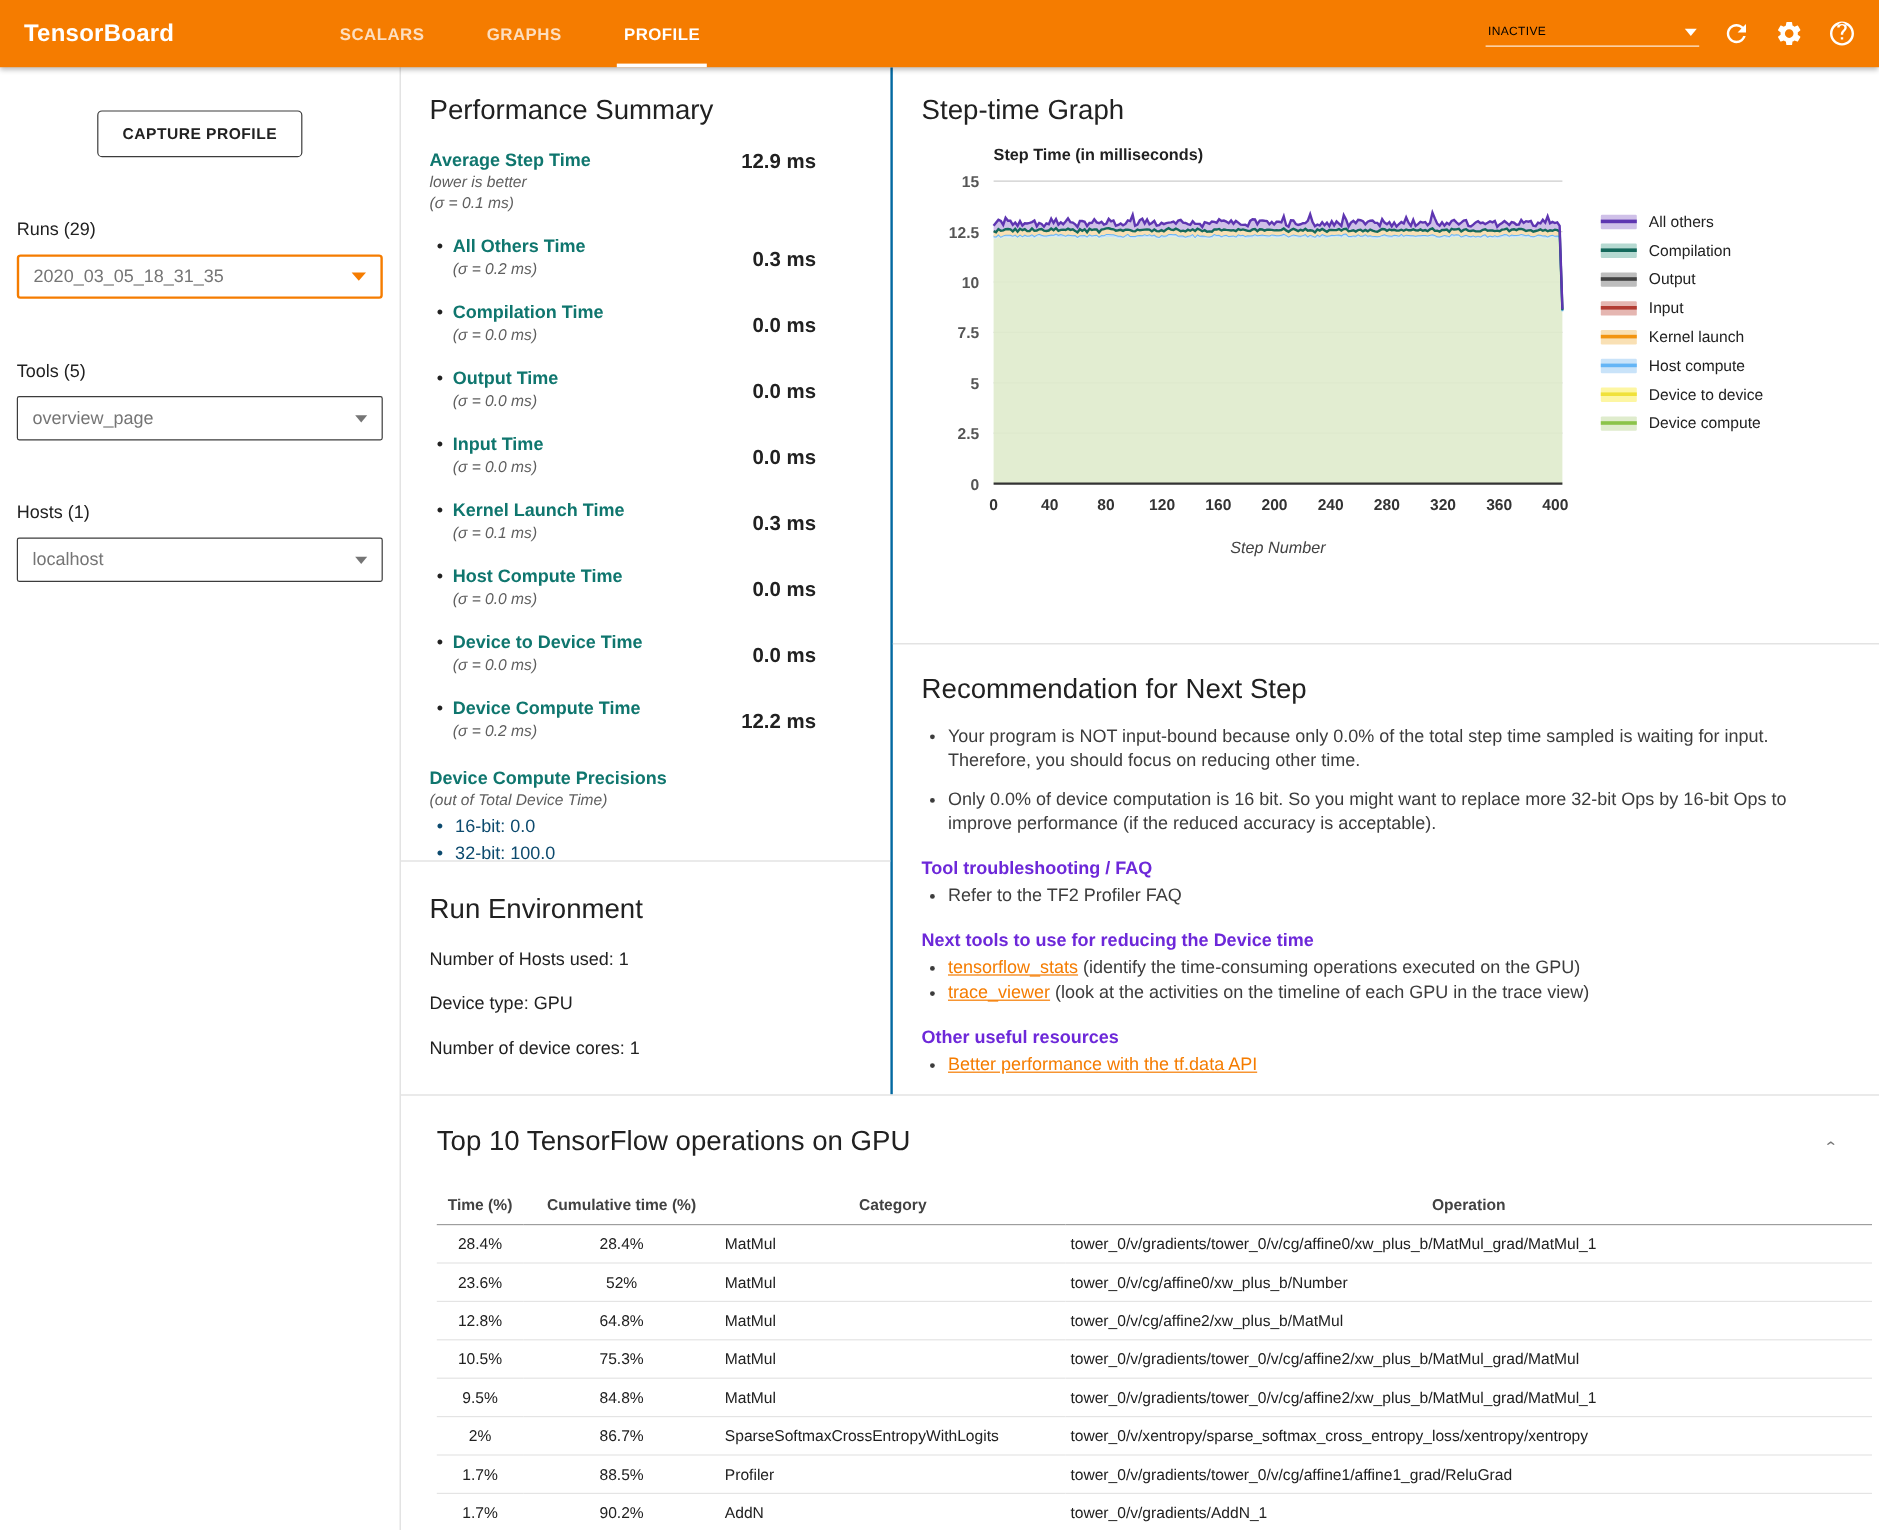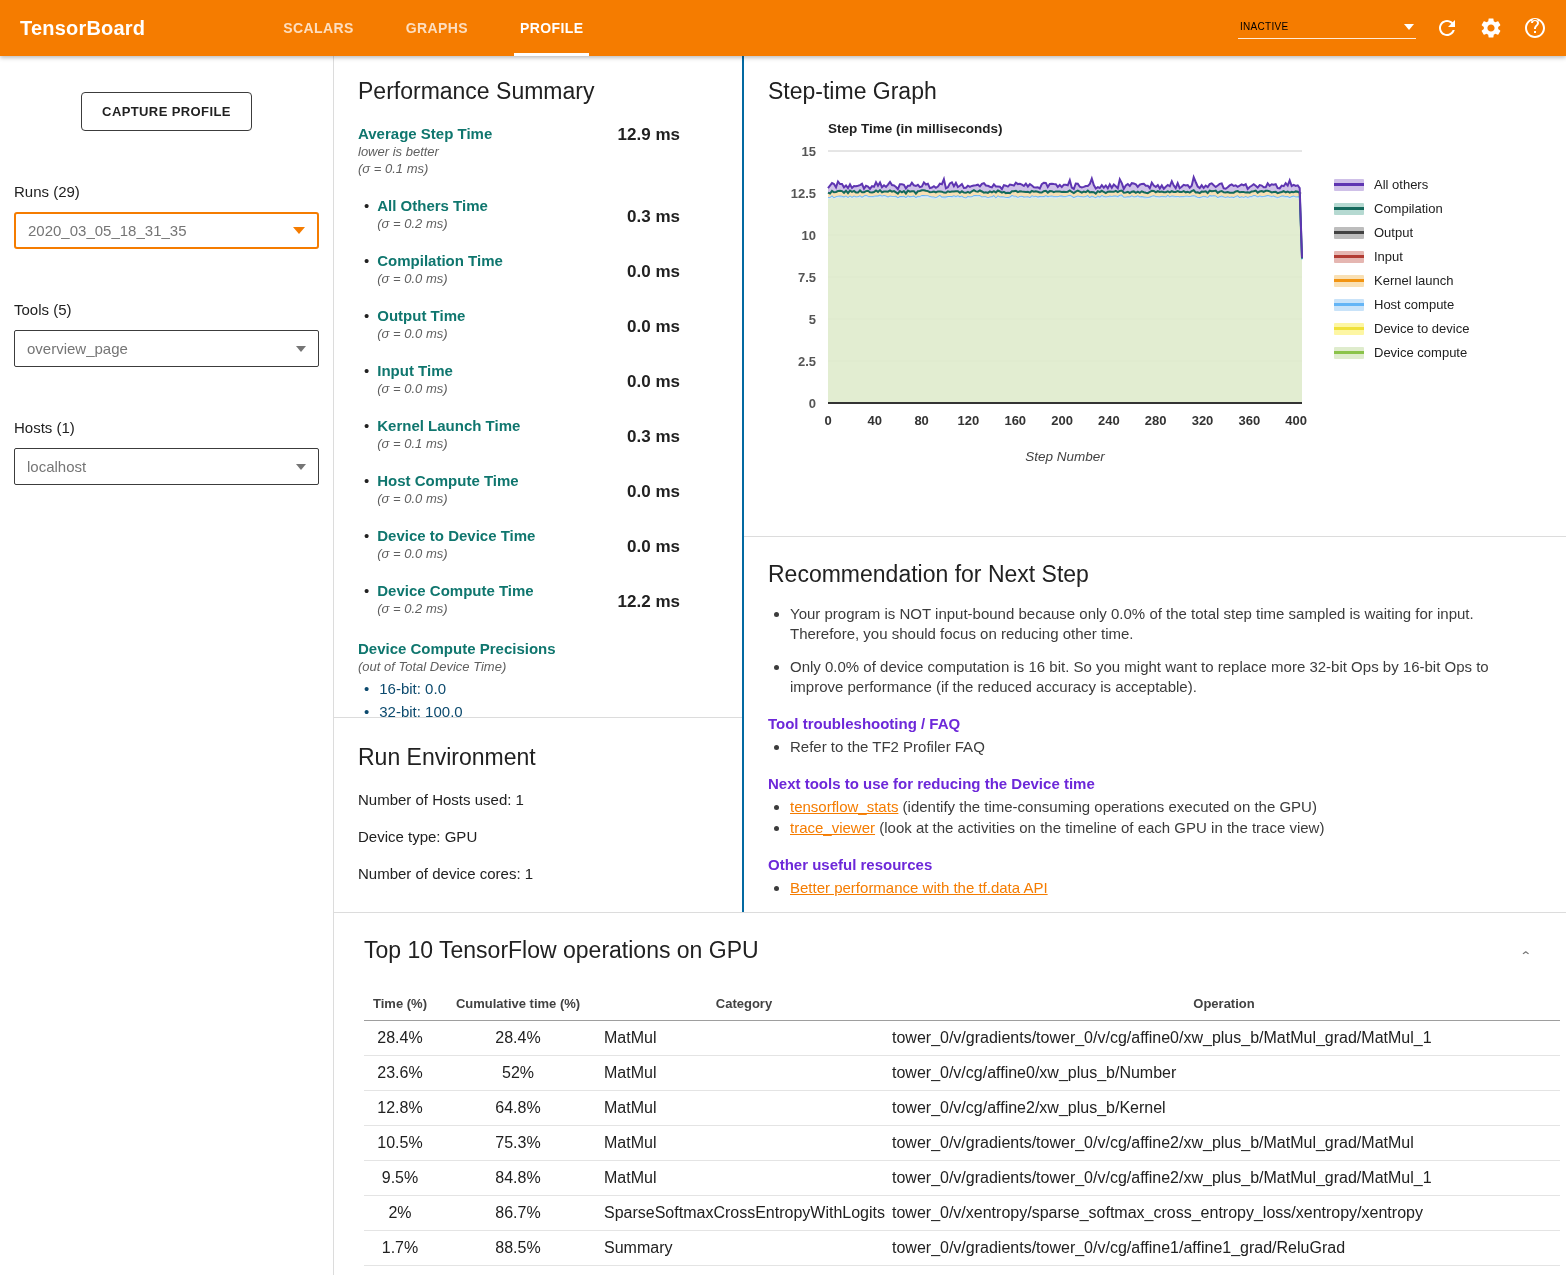--- a/index.html
+++ b/index.html
@@ -85,21 +85,21 @@
   .rec ul.group-items li { font-size:15px; color:#3c3c3c; line-height:1.4; }
   a.orange-link { color:#f57c00; text-decoration:underline; cursor:pointer; }
 
   
   .ops { border-top:1px solid #dcdcdc; padding:24px 28px 0 30px; position:relative; }
   .ops .collapse { position:absolute; right:34px; top:34px; color:#757575; font-size:15px; cursor:pointer;
     transform:scaleY(.8); }
   table.ops-table { border-collapse:collapse; width:1196px; margin-top:24px; table-layout:fixed; }
   .ops-table th { font-size:13px; font-weight:bold; color:#424242; padding:8px 4px 9px 4px; text-align:center;
     border-bottom:1px solid #9e9e9e; }
-  .ops-table td { font-size:16px; color:#212121; padding:8px 4px; border-bottom:1px solid #e4e4e4;
+  .ops-table td { font-size:13px; color:#212121; padding:8px 4px; border-bottom:1px solid #e4e4e4;
     overflow:hidden; white-space:nowrap; }
   .ops-table .c-time  { width:72px; }
   .ops-table .c-cum   { width:164px; }
   .ops-table .c-cat   { width:288px; }
   .ops-table td.t-center { text-align:center; }
   .ops-table td.t-left { text-align:left; }
 </style>
 </head>
 <body>
 
@@ -420,21 +420,21 @@
             <tr>
               <td class="t-center">23.6%</td>
               <td class="t-center">52%</td>
               <td class="t-left">MatMul</td>
               <td class="t-left">tower_0/v/cg/affine0/xw_plus_b/Number</td>
             </tr>
             <tr>
               <td class="t-center">12.8%</td>
               <td class="t-center">64.8%</td>
               <td class="t-left">MatMul</td>
-              <td class="t-left">tower_0/v/cg/affine2/xw_plus_b/Kernel</td>
+              <td class="t-left">tower_0/v/cg/affine2/xw_plus_b/MatMul</td>
             </tr>
             <tr>
               <td class="t-center">10.5%</td>
               <td class="t-center">75.3%</td>
               <td class="t-left">MatMul</td>
               <td class="t-left">tower_0/v/gradients/tower_0/v/cg/affine2/xw_plus_b/MatMul_grad/MatMul</td>
             </tr>
             <tr>
               <td class="t-center">9.5%</td>
               <td class="t-center">84.8%</td>
@@ -443,21 +443,21 @@
             </tr>
             <tr>
               <td class="t-center">2%</td>
               <td class="t-center">86.7%</td>
               <td class="t-left">SparseSoftmaxCrossEntropyWithLogits</td>
               <td class="t-left">tower_0/v/xentropy/sparse_softmax_cross_entropy_loss/xentropy/xentropy</td>
             </tr>
             <tr>
               <td class="t-center">1.7%</td>
               <td class="t-center">88.5%</td>
-              <td class="t-left">Summary</td>
+              <td class="t-left">Profiler</td>
               <td class="t-left">tower_0/v/gradients/tower_0/v/cg/affine1/affine1_grad/ReluGrad</td>
             </tr>
             <tr>
               <td class="t-center">1.7%</td>
               <td class="t-center">90.2%</td>
               <td class="t-left">AddN</td>
               <td class="t-left">tower_0/v/gradients/AddN_1</td>
             </tr>
           </tbody>
       </table>

